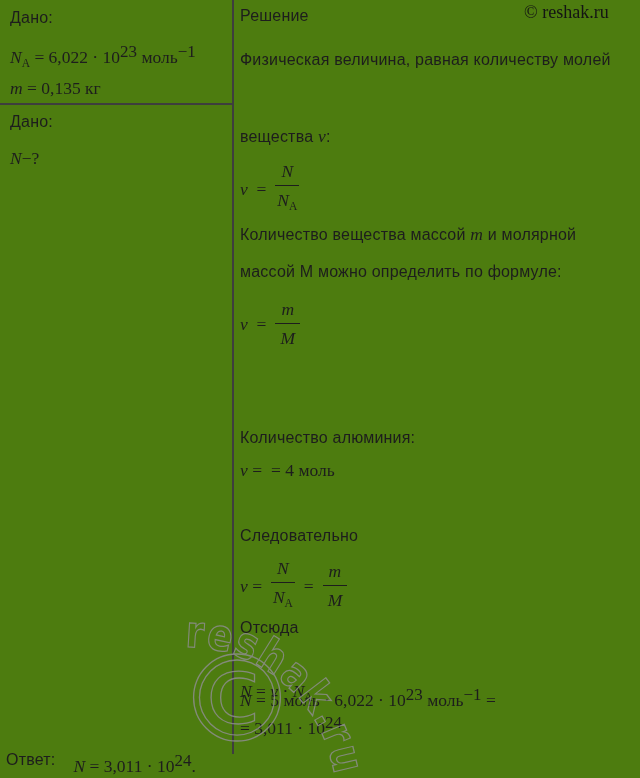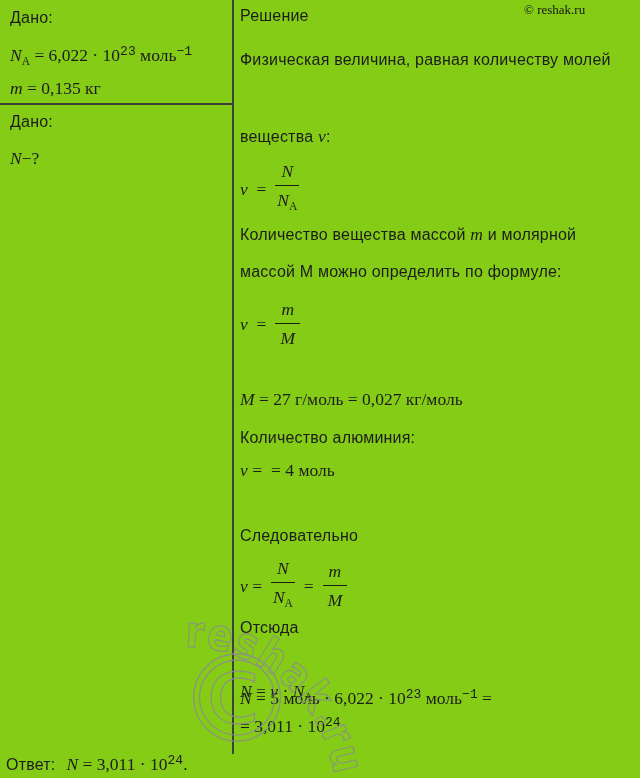--- a/index.html
+++ b/index.html
@@ -1,34 +1,34 @@
 <!DOCTYPE html>
 <html><head>
 <meta charset="utf-8">
 <style>
   html,body{margin:0;padding:0;background:#ffffff;}
   #page{
-    position:relative;width:640px;height:778px;background:#84cc16;
+    position:relative;width:640px;height:778px;background:#4d7c0f;
     font-family:"Liberation Sans",sans-serif;color:#1d1d1d;overflow:hidden;
   }
   .abs{position:absolute;}
   .label,.line{font-size:16px;letter-spacing:.2px;white-space:nowrap;line-height:20px;}
   .formula{font-family:"Liberation Serif",serif;font-size:17.5px;white-space:nowrap;line-height:22px;}
   .formula i,.line i{font-family:"Liberation Serif",serif;font-style:italic;font-size:17.5px;}
   sub{font-size:11.5px;vertical-align:-4px;}
-  sup{font-size:13px;vertical-align:6px;font-family:Liberation Mono, monospace;}
+  sup{font-size:17px;vertical-align:6px;}
   .vdivider{position:absolute;left:232px;top:0;width:1.5px;height:754px;background:#3e3e3e;}
   .hdivider{position:absolute;left:0;top:103px;width:233px;height:1.5px;background:#3e3e3e;}
   .fxrow{display:flex;align-items:center;gap:9px;}
   .frac{display:inline-block;text-align:center;}
   .fnum{display:block;padding:0 6px 3px;border-bottom:1.5px solid #1d1d1d;}
   .fden{display:block;padding-top:3px;}
-  .logo{position:absolute;left:524px;top:2px;font-family:"Liberation Serif",serif;font-size:13px;color:#141414;white-space:nowrap;}
+  .logo{position:absolute;left:524px;top:2px;font-family:"Liberation Serif",serif;font-size:18px;color:#141414;white-space:nowrap;}
   .watermark{position:absolute;left:148px;top:578px;pointer-events:none;}
-  .answer{position:absolute;left:6px;top:750px;display:flex;align-items:flex-end;gap:11px;}
+  .answer{position:absolute;left:6px;top:750px;display:flex;align-items:flex-start;gap:18px;}
 </style>
 </head>
 <body>
 
 <div id="page">
 
   <aside>
     <div class="label abs" style="left:10px;top:8px">Дано:</div>
     <div class="formula abs" style="left:10px;top:41px"><i>N</i><sub>A</sub> = 6,022 · 10<sup>23</sup> моль<sup>−1</sup></div>
     <div class="formula abs" style="left:10px;top:77px"><i>m</i> = 0,135 кг</div>
@@ -59,21 +59,20 @@
     <div class="line abs" style="top:262px">массой М можно определить по формуле:</div>
 
     <div class="formula fxrow abs" style="top:298px">
       <span><i>ν</i>&nbsp; =</span>
       <span class="frac">
           <span class="fnum"><i>m</i></span>
           <span class="fden"><i>M</i></span>
         </span>
     </div>
 
-    <div class="formula abs" style="top:388px"><i>M</i> = 27 г/моль = 0,027 кг/моль</div>
 
     <div class="line abs" style="top:428px">Количество алюминия:</div>
 
     <div class="formula fxrow abs" style="top:459px">
       <span><i>ν</i> =</span>
       <span>= 4 моль</span>
     </div>
 
     <div class="line abs" style="top:526px">Следовательно</div>
 

